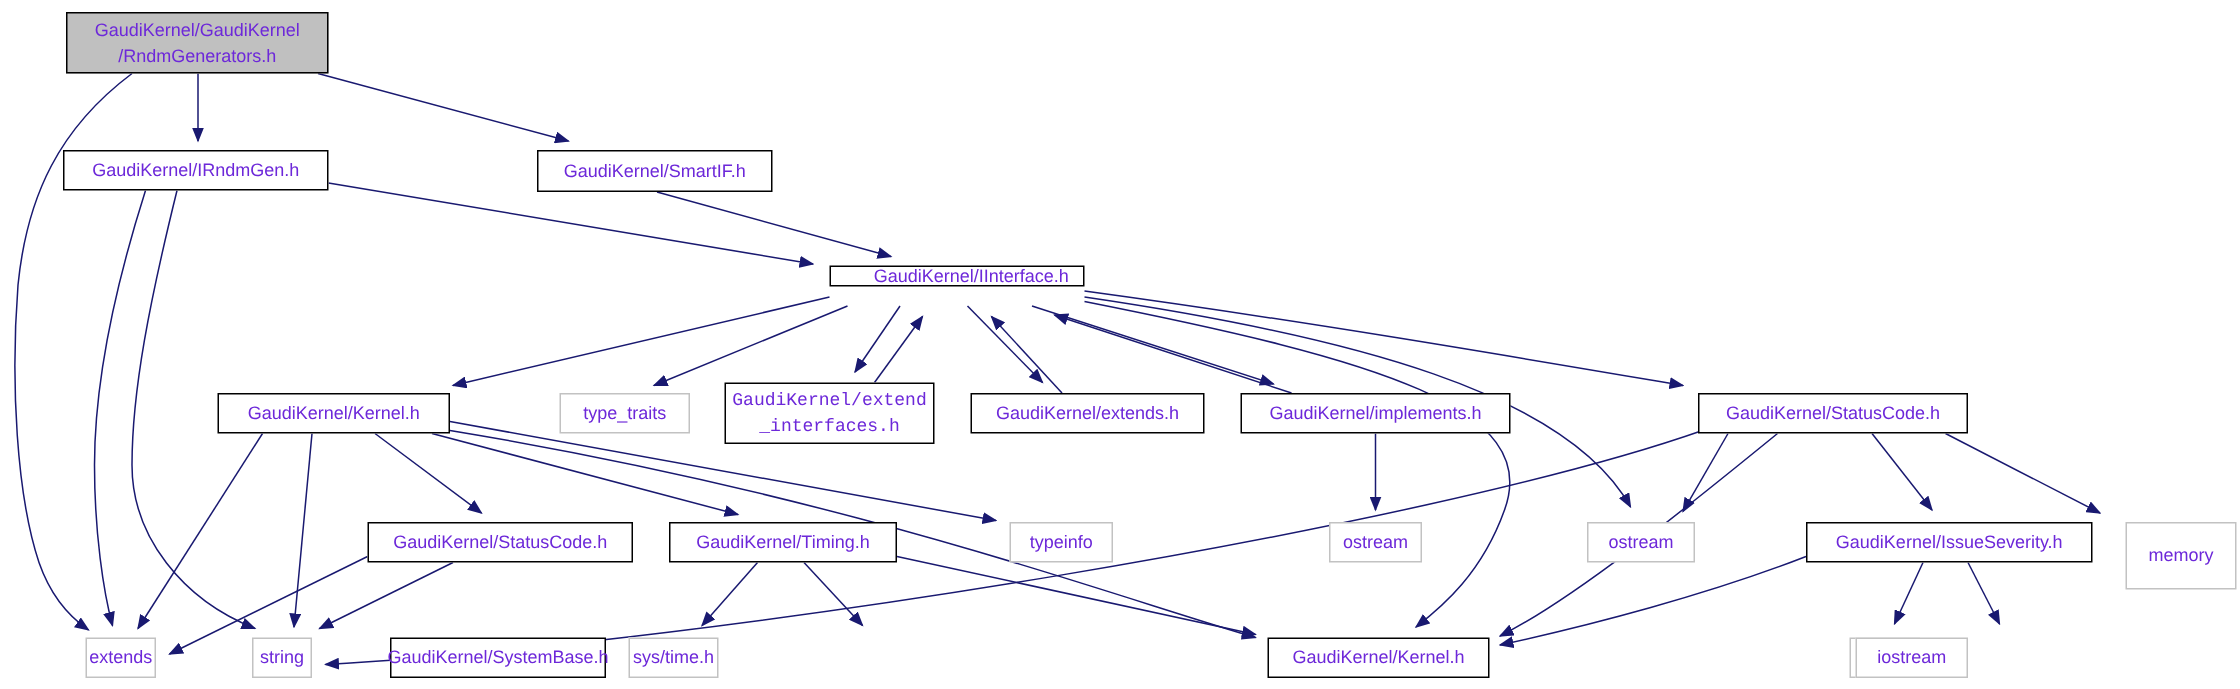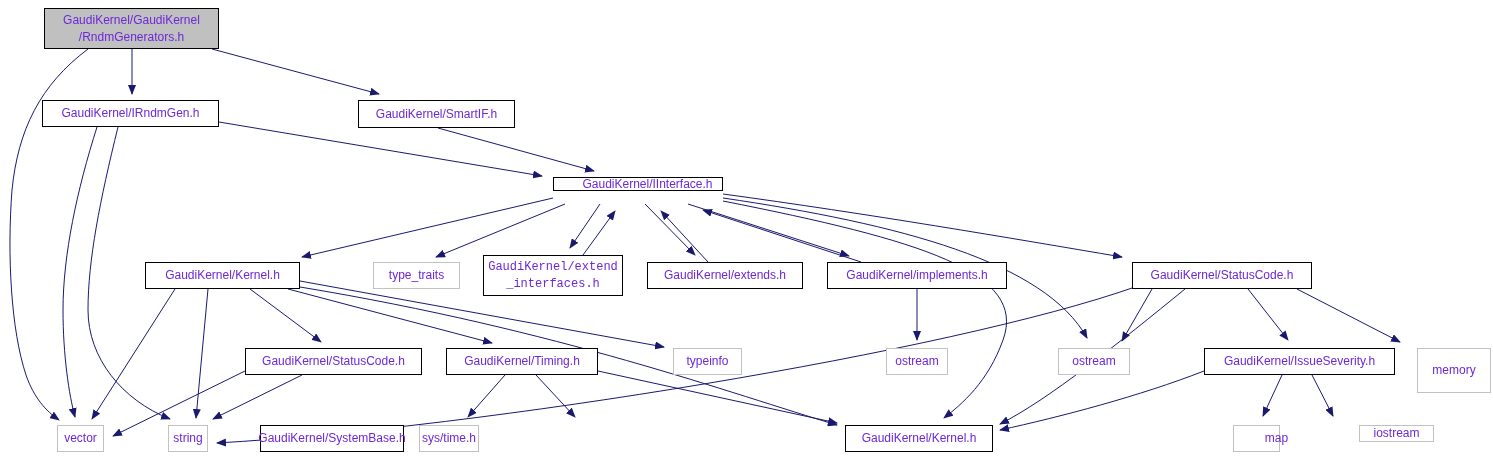--- a/index.html
+++ b/index.html
@@ -115,21 +115,21 @@
       <div class="node project" style="left: 647px; top: 262px; width: 156px; height: 27px;">GaudiKernel/extends.h</div>
       <div class="node project" style="left: 827px; top: 262px; width: 180px; height: 27px;">GaudiKernel/implements.h</div>
       <div class="node project" style="left: 1132px; top: 262px; width: 180px; height: 27px;">GaudiKernel/StatusCode.h</div>
       <div class="node project" style="left: 245px; top: 348px; width: 177px; height: 27px;">GaudiKernel/StatusCode.h</div>
       <div class="node project" style="left: 446px; top: 348px; width: 152px; height: 27px;">GaudiKernel/Timing.h</div>
       <div class="node system" style="left: 673px; top: 348px; width: 69px; height: 27px;">typeinfo</div>
       <div class="node system" style="left: 886px; top: 348px; width: 62px; height: 27px;">ostream</div>
       <div class="node system" style="left: 1058px; top: 348px; width: 72px; height: 27px;">ostream</div>
       <div class="node project" style="left: 1204px; top: 348px; width: 191px; height: 27px; text-align: center;">GaudiKernel/IssueSeverity.h</div>
       <div class="node system" style="left: 1417px; top: 348px; width: 74px; height: 45px;">memory</div>
-      <div class="node system" style="left: 57px; top: 425px; width: 47px; height: 27px;">vector</div>
+      <div class="node system" style="left: 57px; top: 425px; width: 47px; height: 27px;">extends</div>
       <div class="node system" style="left: 168px; top: 425px; width: 40px; height: 27px;">string</div>
       <div class="node project" style="left: 260px; top: 425px; width: 144px; height: 27px;">GaudiKernel/SystemBase.h</div>
       <div class="node system" style="left: 419px; top: 425px; width: 60px; height: 27px;">sys/time.h</div>
       <div class="node project" style="left: 845px; top: 425px; width: 148px; height: 27px;">GaudiKernel/Kernel.h</div>
       <div class="node system" style="left: 1233px; top: 425px; width: 47px; height: 27px; padding-left: 40px;">map</div>
-      <div class="node system" style="left: 1359px; top: 425px; width: 75px; height: 17px;">iostream</div>
+      <div class="node system" style="left: 1237px; top: 425px; width: 75px; height: 27px;">iostream</div>
     </div>
 </div>
 
 </body></html>

